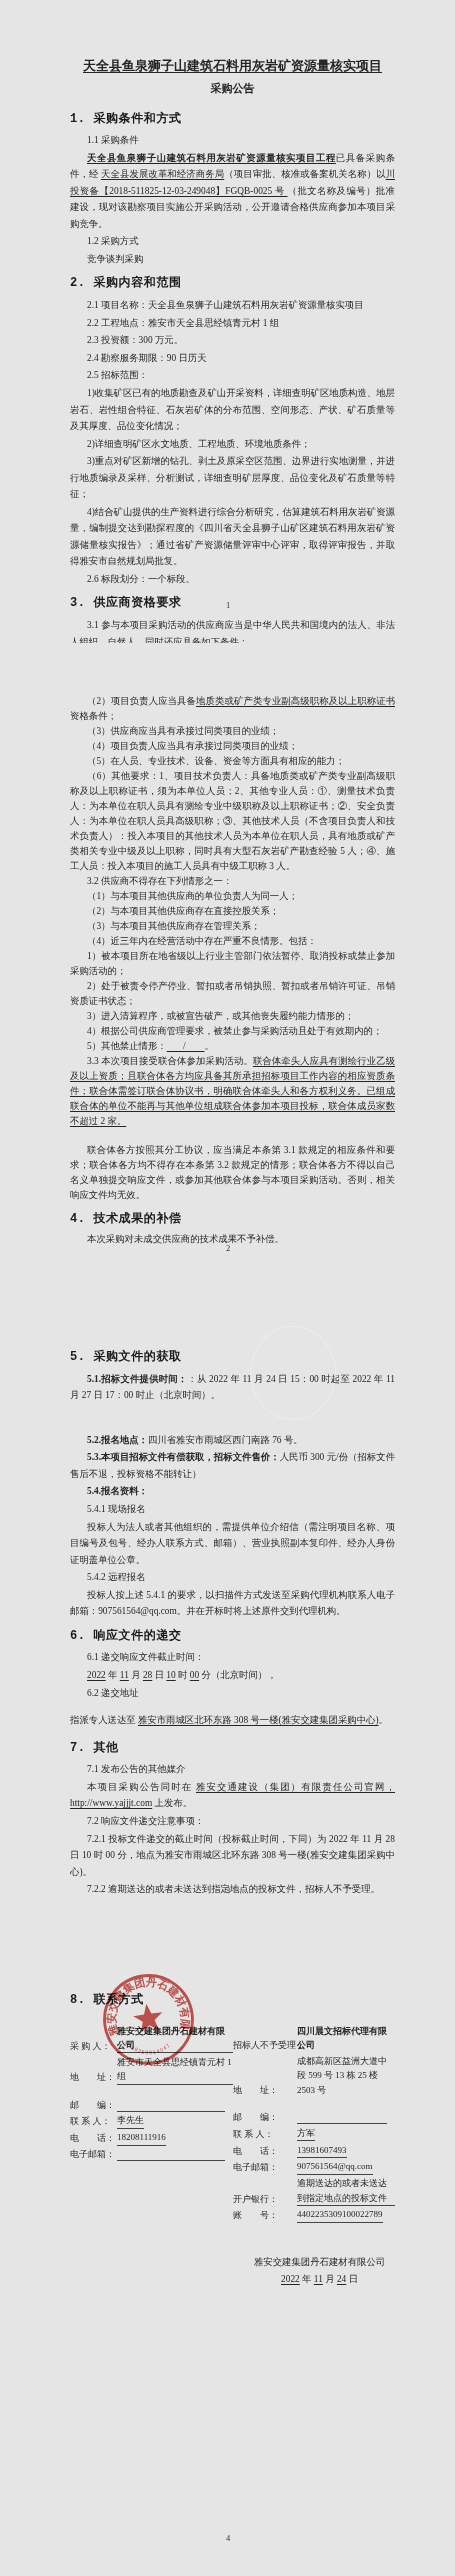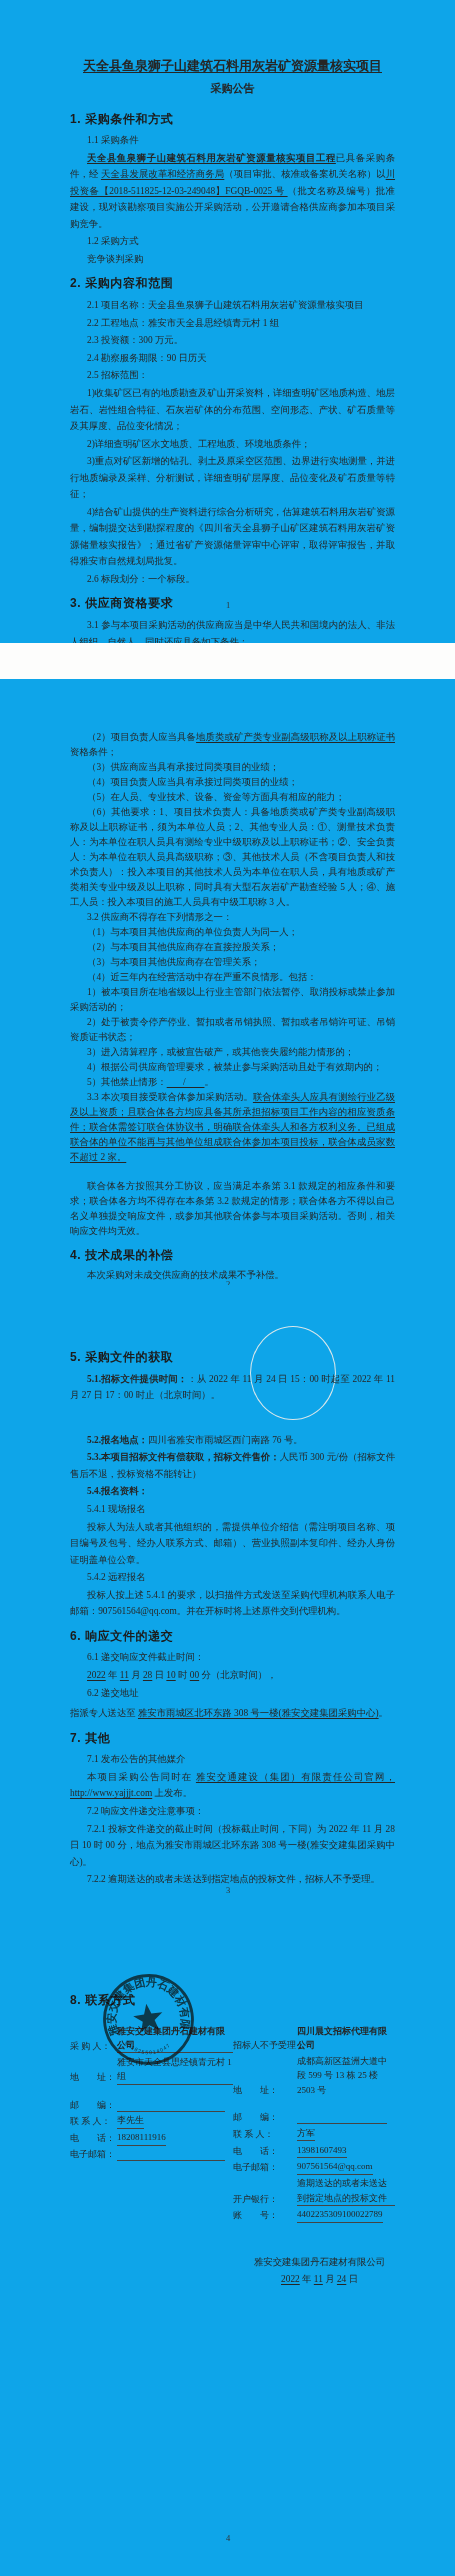--- a/index.html
+++ b/index.html
@@ -4,42 +4,42 @@
 <style>
   html,body{margin:0;padding:0;}
   body{
     position:relative;
     width:456px;height:2576px;
     background:#fdfdfc;
     font-family:"Liberation Serif","DejaVu Serif",serif;
     color:#262626;
     -webkit-font-smoothing:antialiased;
   }
-  .page{position:absolute;left:0;width:456px;overflow:hidden;background:#0ea5e9;}
+  .page{position:absolute;left:0;width:456px;overflow:hidden;background:#e5e5e5;}
   #page1{top:0;height:643px;}
-  #page2{top:679px;height:643px;}
+  #page2{top:643px;height:643px;}
   #page3{top:1285px;height:643px;}
   #page4{top:1928px;height:648px;}
   .page-content{position:relative;padding:56px 61px 0 70px;font-size:9.4px;line-height:16.5px;}
   #page2 .page-content{padding-top:51px;}
   #page2 .page-content .b-para,#page2 .page-content .b-item{line-height:15px;margin:0;}
   .pagenum{
     position:absolute;bottom:33px;left:0;width:100%;
     text-align:center;font-size:8.5px;color:#333;
   }
   .b-title{font-size:13px;font-weight:bold;text-align:center;line-height:20.5px;margin:0 -5.7px 1.1px -5.7px;}
   .b-subtitle{font-size:11px;font-weight:bold;text-align:center;line-height:20.5px;margin-bottom:12.5px;}
   .b-h1{
-    font-family:Liberation Sans, sans-serif;
+    font-family:Liberation Mono, monospace;
     font-size:12px;font-weight:bold;line-height:17px;color:#1c1c1c;
     margin:8px 0 4.6px 0;letter-spacing:0.6px;
   }
   .b-item{text-indent:17px;margin:1.1px 0;}
   .b-para{text-indent:17px;text-align:justify;margin:1.1px 0;}
-  .b-flush{text-indent:0;text-align:justify;margin:4px 0;}
+  .b-flush{text-indent:0;text-align:justify;margin:11px 0;}
   .b-gap{height:26px;}
   .b-sp{margin-top:13.7px !important;}
   .bold{font-weight:bold;}
   .uline{text-decoration:underline;text-underline-offset:2.3px;text-decoration-thickness:0.6px;}
   
   .contact{display:flex;margin-top:15px;font-size:9px;}
   .contact-col{display:flex;flex-direction:column;}
   .col-left{width:163px;flex:none;}
   .col-right{flex:1;}
   .contact-row{display:flex;line-height:14.2px;margin-bottom:1.7px;align-items:flex-end;}

